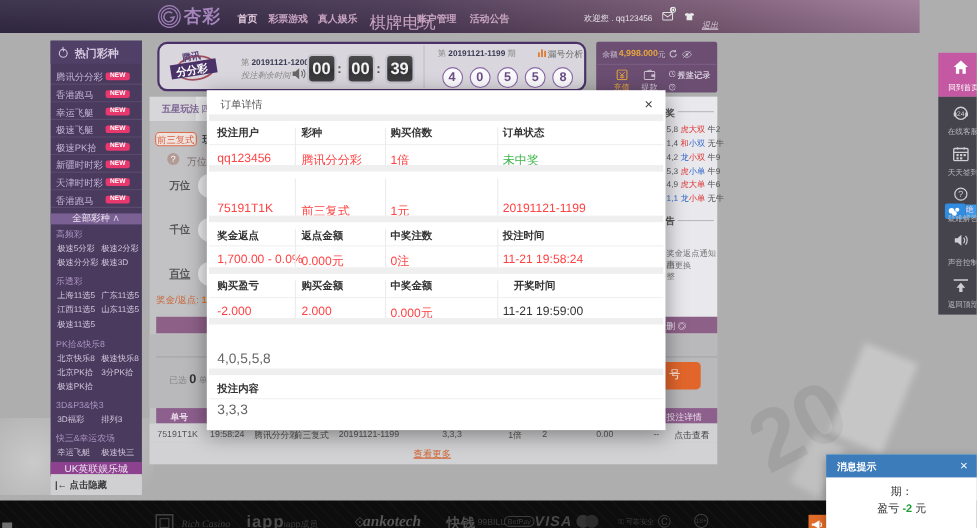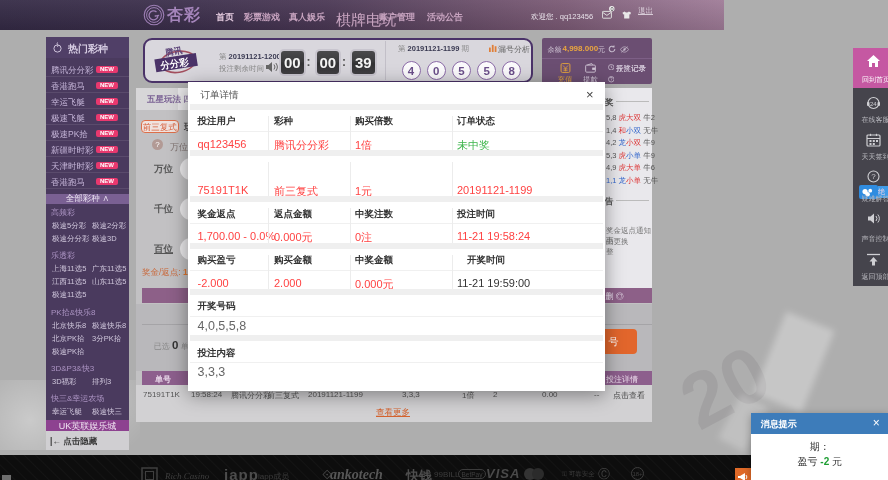--- a/index.html
+++ b/index.html
@@ -23,21 +23,21 @@
   .gval span { position:absolute; top:5px; font-size:11px; }
   .vline { position:absolute; top:6px; width:1px; height:40px; background:#ececec; }
   .gval2 { position:absolute; left:7.5px; top:24px; font-size:12.5px; color:#666; }
   .tlabel { position:absolute; left:8.5px; font-size:7px; color:#b9b9bf; white-space:nowrap; }
 </style>
 </head>
 <body>
 
 <div class="abs" style="left:0;top:380px;width:140px;height:70px;background:radial-gradient(circle at 30px 40px, rgba(255,255,255,0.35) 0%, rgba(255,255,255,0) 55%),radial-gradient(circle at 100px 20px, rgba(255,255,255,0.25) 0%, rgba(255,255,255,0) 50%);"></div>
 
-<div class="abs" id="nav" style="left:0;top:0;width:724px;height:30px;background:linear-gradient(to bottom,rgba(255,255,255,0.06),rgba(0,0,0,0.10)),linear-gradient(to right,#342a45 0%,#3b2e4b 25%,#4a3754 45%,#644a65 62%,#7b5a75 78%,#92708c 92%,#9f7b97 100%);">
+<div class="abs" id="nav" style="left:0;top:0;width:836px;height:30px;background:linear-gradient(to bottom,rgba(255,255,255,0.06),rgba(0,0,0,0.10)),linear-gradient(to right,#342a45 0%,#3b2e4b 25%,#4a3754 45%,#644a65 62%,#7b5a75 78%,#92708c 92%,#9f7b97 100%);">
   <svg class="abs" style="left:143px;top:4px" width="22" height="22" viewBox="0 0 22 22">
     <circle cx="11" cy="11" r="9.8" fill="none" stroke="#9e7fb5" stroke-width="1.1"></circle>
     <circle cx="11" cy="11" r="7.4" fill="none" stroke="#9e7fb5" stroke-width="1"></circle>
     <path d="M13.5 8 a4.5 4.5 0 1 0 1.5 3.6 l-3.2 0.2 c2 0.8 2.8-0.8 4.4-0.4" fill="none" stroke="#9e7fb5" stroke-width="1.3"></path>
   </svg>
   <div class="abs" style="left:167px;top:5px;font-size:16px;font-weight:bold;color:#a585bb;letter-spacing:1px;">杏彩</div>
   <div class="abs" style="left:216px;top:10.5px;font-size:9px;color:#e3cade;font-weight:bold;">首页</div>
   <div class="abs" style="left:244px;top:10.5px;font-size:9px;color:#c8a4c0;font-weight:bold;">彩票游戏</div>
   <div class="abs" style="left:289px;top:10.5px;font-size:9px;color:#c8a4c0;font-weight:bold;">真人娱乐</div>
   <div class="abs" style="left:336px;top:10.5px;font-size:15px;color:#c8a4c0;font-weight:normal;">棋牌电玩</div>
@@ -46,21 +46,21 @@
   <div class="abs" style="left:531px;top:12px;font-size:7.5px;color:#e8e2ea;">欢迎您 . qq123456</div>
   <svg class="abs" style="left:602px;top:6px" width="13" height="13" viewBox="0 0 13 13">
     <rect x="0.4" y="5.4" width="9" height="6.8" rx="0.8" fill="none" stroke="#ddd" stroke-width="1"></rect>
     <path d="M0.4 6.2 L4.9 9.4 L9.4 6.2" fill="none" stroke="#ddd" stroke-width="1"></path>
     <circle cx="9.8" cy="2.8" r="2.7" fill="#f2f2f2"></circle>
     <text x="8.5" y="4.8" font-size="5.5" fill="#333">0</text>
   </svg>
   <svg class="abs" style="left:622px;top:10.5px" width="9.5" height="8" viewBox="0 0 11 9">
     <path d="M3 0.5 L0.5 2 L1.5 4 L2.5 3.5 V8.5 H8.5 V3.5 L9.5 4 L10.5 2 L8 0.5 C7 1.8 4 1.8 3 0.5 z" fill="#e8e8e8"></path>
   </svg>
-  <div class="abs" style="left:638px;top:6px;font-size:7.5px;color:#d8ccd8;text-decoration:underline;">退出</div>
+  <div class="abs" style="left:638px;top:18px;font-size:7.5px;color:#d8ccd8;font-style:italic;text-decoration:underline;">退出</div>
 </div>
 
 <div class="abs" id="sidebar" style="left:46px;top:37px;width:83px;height:396px;background:#4a3a5e;">
   <div class="abs" style="left:0;top:0;width:83px;height:21px;background:#503f67;">
     <svg class="abs" style="left:6px;top:5px" width="11" height="11" viewBox="0 0 11 11">
       <circle cx="5.5" cy="6.5" r="3.6" fill="none" stroke="#cfc4dc" stroke-width="1"></circle>
       <path d="M5.5 0.5 C4 2.5 7 3 5.5 4.8" fill="none" stroke="#cfc4dc" stroke-width="1"></path>
     </svg>
     <div class="abs" style="left:22px;top:5px;font-size:10px;color:#d6cce2;font-weight:bold;">热门彩种</div>
   </div>
@@ -130,21 +130,21 @@
   <svg width="48" height="32" viewBox="0 0 48 32">
     <g transform="rotate(-9 24 17)">
       <ellipse cx="25" cy="17" rx="17.5" ry="10.5" fill="none" stroke="#a34f5e" stroke-width="1.6"></ellipse>
       <rect x="2" y="11" width="42" height="13" fill="#4a3268"></rect>
       <text x="7" y="21.5" font-size="9.5" font-weight="bold" fill="#fff">分分彩</text>
       <text x="14" y="9" font-size="8.5" font-weight="bold" fill="#5c4479">腾讯</text>
     </g>
   </svg>
 </div>
 <div class="abs" style="left:219px;top:52px;font-size:7.5px;color:#888;">第 <b style="color:#3a3a52">20191121-1200</b> 期</div>
-<div class="abs" style="left:219px;top:64px;font-size:7.5px;color:#888;">投注剩余时间</div>
+<div class="abs" style="left:219px;top:64px;font-size:7.5px;color:#888;font-style:italic;">投注剩余时间</div>
 <svg class="abs" style="left:265px;top:61px" width="13" height="12" viewBox="0 0 13 12">
   <path d="M1 4 h2.5 L7 1 V11 L3.5 8 H1 z" fill="#666"></path>
   <path d="M9 3.5 a4 4 0 0 1 0 5 M10.8 2 a6.5 6.5 0 0 1 0 8" fill="none" stroke="#666" stroke-width="1"></path>
 </svg>
 <div class="clockbox" style="left:281px;">00</div>
 <div class="abs" style="left:306.5px;top:55px;font-size:12px;font-weight:bold;color:#555;">:</div>
 <div class="clockbox" style="left:316.5px;">00</div>
 <div class="abs" style="left:342px;top:55px;font-size:12px;font-weight:bold;color:#555;">:</div>
 <div class="clockbox" style="left:352px;">39</div>
 <div class="abs" style="left:385px;top:41px;width:1px;height:39px;background:#c2bfc8;"></div>
@@ -386,23 +386,20 @@
         <span style="left:84px;color:#ff4242">2.000</span>
         <span style="left:165px;color:#ff4242">0.000元</span>
         <span style="left:267px;color:#333">11-21 19:59:00</span>
       </div>
     <div class="vline" style="left:78.4px"></div>
       <div class="vline" style="left:159.7px"></div>
       <div class="vline" style="left:261.7px"></div>
   </div>
 
   <div class="grp" style="top:206.9px">
-    <div class="glabel">
-        <span style="left:7.5px">开奖号码</span>
-      </div>
     <div class="gval2">4,0,5,5,8</div>
   </div>
 
   <div class="grp" style="top:253.2px">
     <div class="glabel">
         <span style="left:7.5px">投注内容</span>
       </div>
     <div class="gval2">3,3,3</div>
   </div>
 </div>

